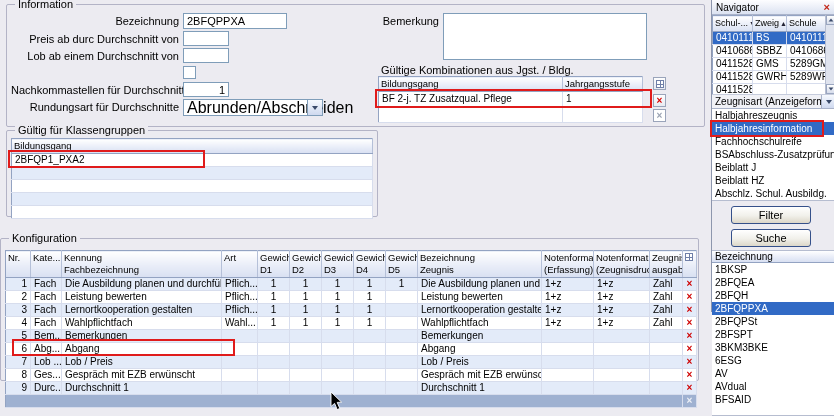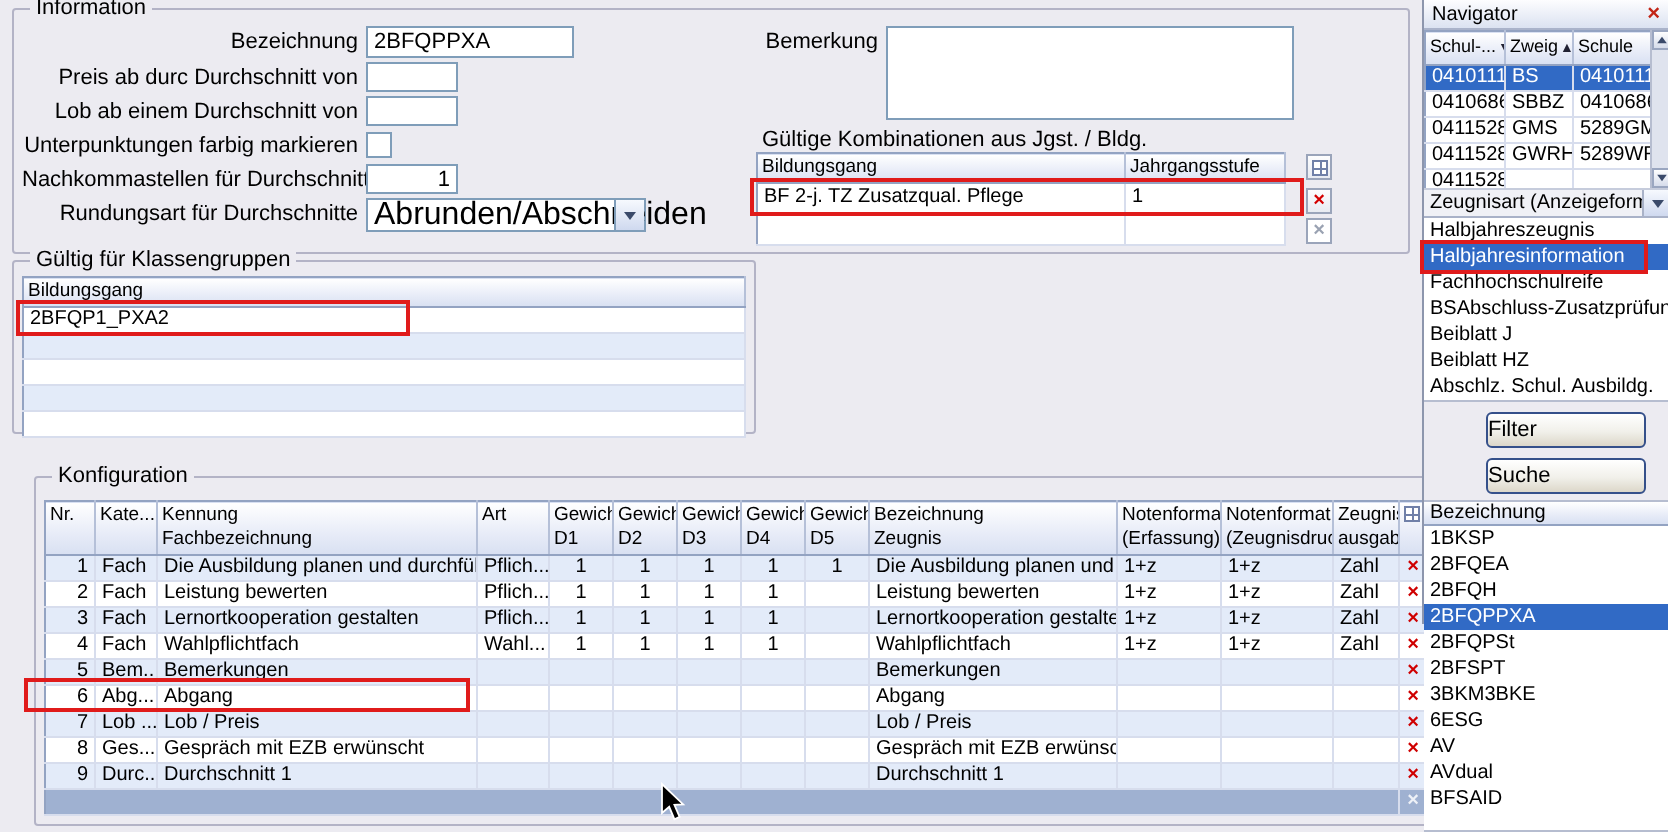--- a/index.html
+++ b/index.html
@@ -58,41 +58,40 @@
   .vscroll{position:absolute;right:0;top:0;width:10px;height:79px;background:#dfe3ee;border-left:1px solid #b6bdd0}
   .sbtn{position:absolute;left:0;width:10px;height:10px;background:linear-gradient(#fefefe,#d6dceb);border:1px solid #9aa6c0;display:flex;align-items:center;justify-content:center}
   .sbtn.up{top:0}.sbtn.down{bottom:0}
   .sbtn .tri,.sbtn .tri-up{transform:scale(.8)}
   .nav-combo{position:absolute;left:0;top:94px;width:123px;height:15px;background:#f0f1f6;border-top:1px solid #c6ccdc;border-bottom:1px solid #a9b2c8;font-size:10px;display:flex;align-items:center;padding:0 3px}
   .nav-combo .combo-btn{width:14px;border-left:1px solid #a9b2c8}
   .listbox{position:absolute;left:0;width:123px;background:#fff;border-bottom:1px solid #b6bdd0;overflow:hidden}
   .list-item{height:13px;line-height:13px;font-size:10px;padding:0 3px;white-space:nowrap;overflow:hidden}
   .list-item.selected{background:#316ac5;color:#fff}
   .nav-header{position:absolute;left:0;top:250px;width:123px;height:13px;background:linear-gradient(180deg,#ffffff,#e9edf8 55%,#d8e0f2);border-top:1px solid #b6bdd0;border-bottom:1px solid #93a3c2;font-size:10px;line-height:12px;padding:0 3px}
-  .xp-btn{position:absolute;left:31px;width:80px;height:18px;border:1px solid #35508a;border-radius:3px;background:linear-gradient(180deg,#ffffff,#f1f0ea 55%,#dcd7c9);font:11px "Liberation Sans",sans-serif;text-align:left;color:#000}
+  .xp-btn{position:absolute;left:19px;width:80px;height:18px;border:1px solid #35508a;border-radius:3px;background:linear-gradient(180deg,#ffffff,#f1f0ea 55%,#dcd7c9);font:11px "Liberation Sans",sans-serif;text-align:center;color:#000}
 
   .annotation{position:absolute;border:2px solid #e01b1b;z-index:40;pointer-events:none}
   #cursor{position:absolute;left:330px;top:391px;z-index:60}
 </style>
 </head>
 <body>
 
 <div class="groupbox" id="g-info" style="left:6px;top:4px;width:699px;height:123px">
   <span class="gb-label">Information</span>
 
   <span class="flabel" style="top:10px">Bezeichnung</span>
   <input class="tbox" style="left: 176px; top: 8px; width: 104px;" value="2BFQPPXA">
 
   <span class="flabel" style="top:28px">Preis ab durc Durchschnitt von</span>
   <input class="tbox" style="left: 176px; top: 26px; width: 46px; height: 15px;">
 
   <span class="flabel" style="top:45px">Lob ab einem Durchschnitt von</span>
   <input class="tbox" style="left: 176px; top: 43px; width: 46px; height: 15px;">
 
-  <span class="flabel" style="top:62px">Unterpunktungen farbig markieren</span>
   <span class="checkbox" style="left:176px;top:61px"></span>
 
   <span class="flabel" style="top:79px">Nachkommastellen für Durchschnitte</span>
   <input class="tbox num" style="left: 176px; top: 77px; width: 46px; height: 15px;" value="1">
 
   <span class="flabel" style="top:96px">Rundungsart für Durchschnitte</span>
   <div class="combo" style="left:176px;top:94px;width:140px">
     <span class="combo-text">Abrunden/Abschneiden</span>
     <span class="combo-btn">
         <i class="tri"></i>
@@ -155,21 +154,21 @@
       <tr class="alt">
           <td></td>
         </tr>
       <tr>
           <td></td>
         </tr>
     </tbody>
   </table>
 </div>
 
-<div class="groupbox" id="g-konfig" style="left:17px;top:238px;width:699px;height:175px">
+<div class="groupbox" id="g-konfig" style="left:0;top:238px;width:699px;height:143px">
   <span class="gb-label">Konfiguration</span>
   <table class="grid" id="konfig-table" style="left:4px;top:11px;width:691px">
     <colgroup>
       <col style="width:25px">
         <col style="width:31px">
         <col style="width:160px">
         <col style="width:36px">
       <col style="width:32px">
         <col style="width:32px">
         <col style="width:32px">

